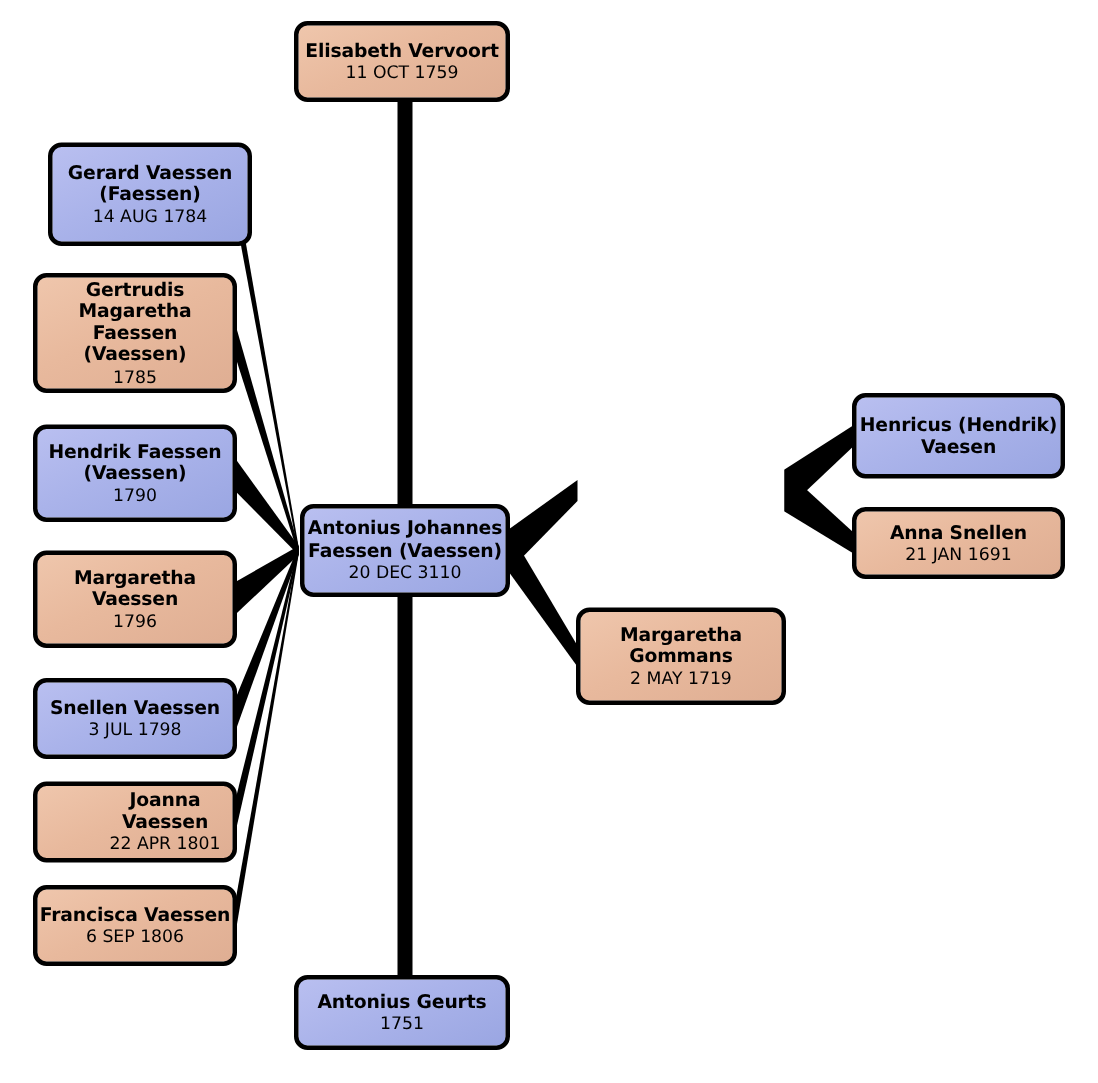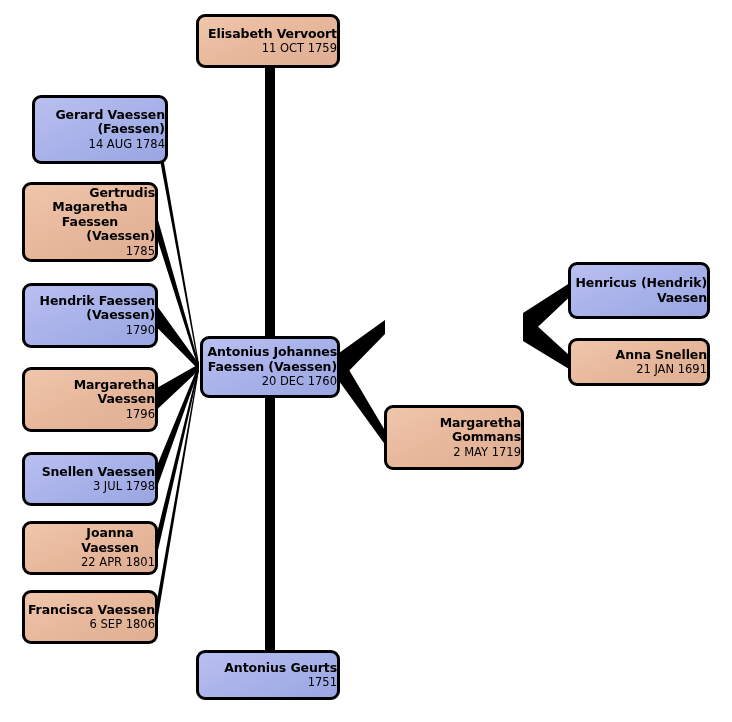--- a/index.html
+++ b/index.html
@@ -2,21 +2,21 @@
 <html><head>
 <meta charset="utf-8">
 <style>
   html,body{margin:0;padding:0;background:#ffffff;}
   body{width:732px;height:722px;overflow:hidden;
        font-family:"DejaVu Sans","Liberation Sans",sans-serif;}
   #tree{position:relative;width:732px;height:722px;background:#fff;}
   #edges{position:absolute;left:0;top:0;width:732px;height:722px;}
   .node{position:absolute;box-sizing:border-box;
         border:3px solid #000;border-radius:9px;
-        display:flex;flex-direction:column;align-items:flex-end;
+        display:flex;flex-direction:column;align-items:center;
         justify-content:center;text-align:center;
         color:#000;line-height:1.16;z-index:5;overflow:hidden;}
   .node.male{background:linear-gradient(155deg,#b9bff0 0%,#aab3ea 45%,#9aa6e2 100%);}
   .node.female{background:linear-gradient(155deg,#efc6ac 0%,#e8b99d 45%,#dfae93 100%);}
   .nm{font-weight:bold;font-size:12.5px;letter-spacing:-0.1px;}
   .dt{font-size:11.5px;font-weight:normal;margin-top:1px;}
 </style>
 </head>
 <body>
 
@@ -69,21 +69,21 @@
       <div class="nm">Joanna Vaessen</div>
       <div class="dt">22 APR 1801</div>
     </div>
     <div class="node female" style="left: 22px; top: 590px; width: 136px; height: 54px;">
       <div class="nm">Francisca Vaessen</div>
       <div class="dt">6 SEP 1806</div>
     </div>
     <div class="node male" style="left: 200px; top: 336px; width: 140px; height: 62px;">
       <div class="nm">Antonius Johannes</div>
       <div class="nm">Faessen (Vaessen)</div>
-      <div class="dt">20 DEC 1760</div>
+      <div class="dt">20 DEC 3110</div>
     </div>
     <div class="node female" style="left: 384px; top: 405px; width: 140px; height: 65px;">
       <div class="nm">Margaretha</div>
       <div class="nm">Gommans</div>
       <div class="dt">2 MAY 1719</div>
     </div>
     <div class="node male" style="left: 568px; top: 262px; width: 142px; height: 57px;">
       <div class="nm">Henricus (Hendrik)</div>
       <div class="nm">Vaesen</div>
     </div>

